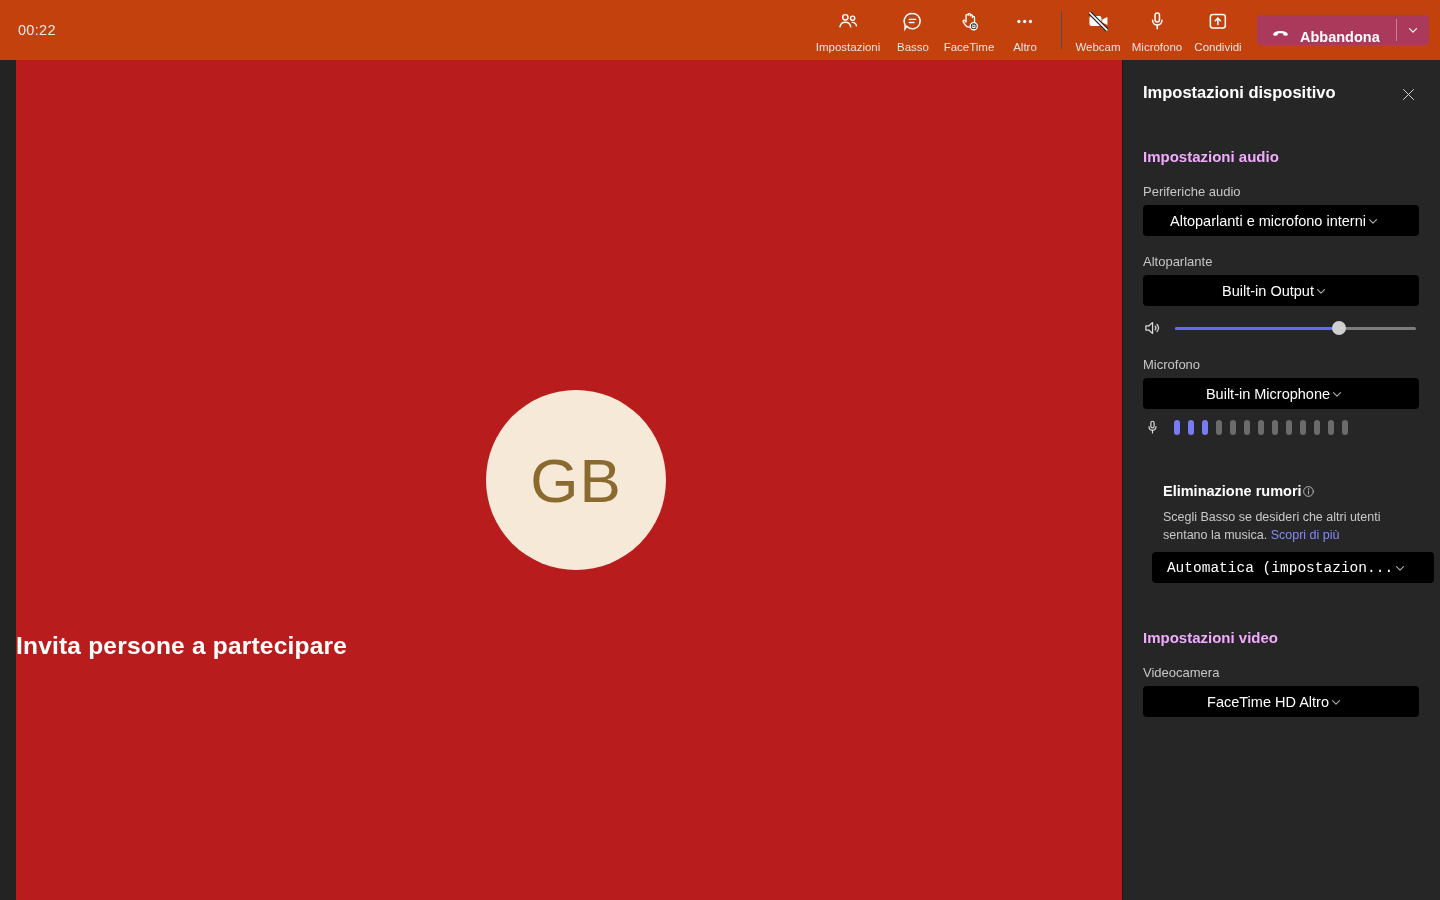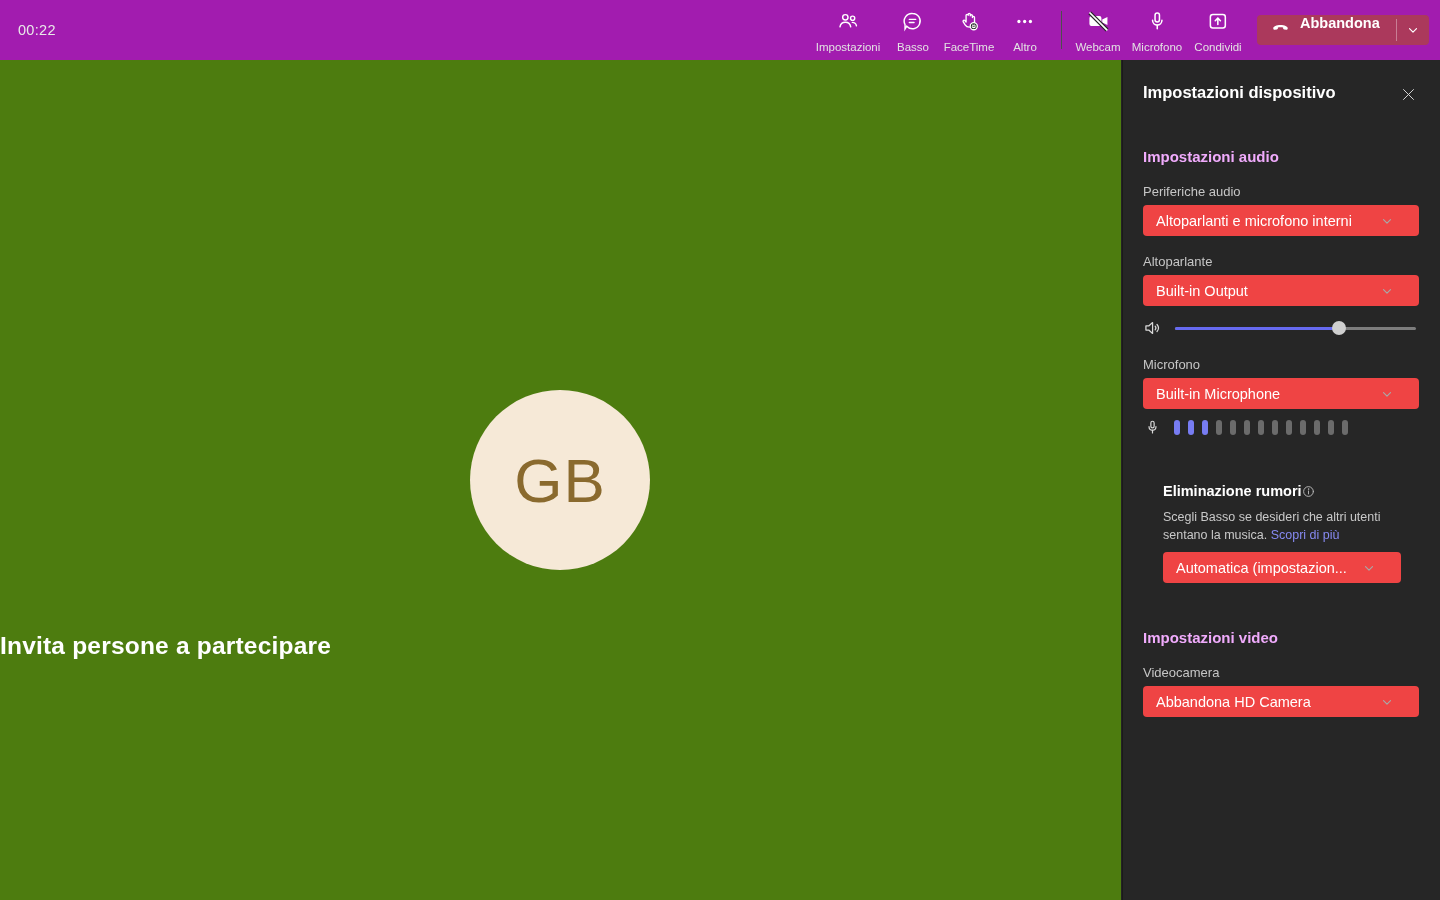--- a/index.html
+++ b/index.html
@@ -2,58 +2,58 @@
 <html style="--accent: #666af0; --meter-active: #777cf2; --meter-idle: #6b6b6b; --link: #868af2; --leave-red: #ab395c;"><head>
 <meta charset="utf-8">
 <style>
   * { margin:0; padding:0; box-sizing:border-box; }
   html,body { width:1440px; height:900px; overflow:hidden; background:#232323;
               font-family:"Liberation Sans", sans-serif; }
   .app { position:relative; width:1440px; height:900px; }
 
   
   .toolbar { position:absolute; top:0; left:0; width:1440px; height:60px;
-             background:#a21caf; z-index:5; }
+             background:#c2410c; z-index:5; }
   .timer { position:absolute; left:18px; top:50%; transform:translateY(-50%);
            color:#e9e9e9; font-size:14.5px; letter-spacing:.3px; }
   .tb-item { position:absolute; top:7px; height:48px; background:none; border:none;
              display:flex; flex-direction:column; align-items:center; justify-content:space-between;
              transform:translateX(-50%); cursor:pointer; padding:2px 4px; }
   .tb-icon { height:24px; display:flex; align-items:center; justify-content:center; }
   .tb-label { color:#e3e3e3; font-size:11.5px; white-space:nowrap; }
   .tb-divider { position:absolute; left:1061px; top:11px; width:1px; height:38px; background:#4e4e4e; }
   .leave-btn { position:absolute; left:1257px; top:15px; height:30px; display:flex;
                border-radius:4px; overflow:hidden; background:var(--leave-red,#ab395c); }
-  .leave-main { display:flex; align-items:flex-start; gap:9px; padding:0 16px 0 13px;
+  .leave-main { display:flex; align-items:flex-end; gap:9px; padding:0 16px 0 13px;
                 background:none; border:none; cursor:pointer; }
   .leave-main span { color:#fff; font-size:14.5px; font-weight:bold; }
   .leave-sep { width:1px; background:rgba(255,255,255,.35); margin:4px 0; }
   .leave-caret { width:32px; display:flex; align-items:center; justify-content:center;
                  background:none; border:none; cursor:pointer; }
 
   
-  .stage { position:absolute; top:60px; left:0; width:1121px; height:840px; background:#4d7c0f; }
+  .stage { position:absolute; top:60px; left:16px; width:1121px; height:840px; background:#b91c1c; }
   .avatar { position:absolute; left:470px; top:330px; width:180px; height:180px; border-radius:50%;
             background:#f6e9d7; display:flex; align-items:center; justify-content:center; }
   .avatar span { color:#8a6a2e; font-size:62px; font-weight:500; letter-spacing:1px; }
   .invite { position:absolute; left:0; top:572px; width:1121px; text-align:left;
             color:#fff; font-size:24.5px; font-weight:bold; letter-spacing:.2px; }
 
   
   .panel { position:absolute; top:60px; left:1122px; width:318px; height:840px;
            background:#262626; border-left:1px solid #1a1a1a; }
   .panel-title { position:absolute; left:20px; top:23px; color:#fff; font-size:16.5px; font-weight:bold;text-align:right; }
   .panel-close { position:absolute; left:273px; top:22px; width:24px; height:24px; background:none;
                  border:none; cursor:pointer; display:flex; align-items:center; justify-content:center; }
   .sec-heading { position:absolute; left:20px; color:#f0abfc; font-size:15px; font-weight:bold; }
   .fld-label  { position:absolute; left:20px; color:#c6c6c6; font-size:13px; }
-  .field { position:absolute; left:20px; width:276px; height:31px; background:#ef4444; border-radius:4px;
-           display:flex; align-items:center; justify-content:space-between; padding:0 25px 0 13px; cursor:pointer; }
+  .field { position:absolute; left:20px; width:276px; height:31px; background:#000000; border-radius:4px;
+           display:flex; align-items:center; justify-content:center; padding:0 25px 0 13px; cursor:pointer; }
   .field .val { color:#fff; font-size:14.5px; white-space:nowrap; overflow:hidden; }
-  .field.narrow { left:40px; width:238px; }
+  .field.narrow { left:29px; width:282px;font-family:Liberation Mono, monospace; }
   .row { position:absolute; display:flex; align-items:center; }
   .slider { position:relative; width:241px; height:14px; margin-left:12px; cursor:pointer; }
   .slider-track { position:absolute; top:6px; left:0; right:0; height:3px; border-radius:2px; background:#7d7d7d; }
   .slider-fill  { position:absolute; top:6px; left:0; height:3px; border-radius:2px; background:var(--accent,#666af0); }
   .slider-thumb { position:absolute; top:0; width:14px; height:14px; border-radius:50%;
                   background:#cfcfcf; transform:translateX(-50%); cursor:grab; }
   .meter { display:flex; gap:8px; margin-left:13px; }
   .meter-bar { width:6px; height:15px; border-radius:3px; background:var(--meter-idle,#6b6b6b); }
   .meter-bar.active { background:var(--meter-active,#777cf2); }
   .noise-head { position:absolute; left:40px; display:flex; align-items:center; }
@@ -278,21 +278,21 @@
       <span>
         <svg width="14" height="14" viewBox="0 0 24 24" fill="none" stroke="#a8a8a8" stroke-width="2" stroke-linecap="round" stroke-linejoin="round">
             <polyline points="6,9.5 12,15.5 18,9.5"></polyline>
           </svg>
       </span>
     </div>
 
     <h3 class="sec-heading" style="top:569px">Impostazioni video</h3>
     <div class="fld-label" style="top:605px">Videocamera</div>
     <div class="field" style="top:626px">
-      <span class="val">Abbandona HD Camera</span>
+      <span class="val">FaceTime HD Altro</span>
       <span>
         <svg width="14" height="14" viewBox="0 0 24 24" fill="none" stroke="#a8a8a8" stroke-width="2" stroke-linecap="round" stroke-linejoin="round">
             <polyline points="6,9.5 12,15.5 18,9.5"></polyline>
           </svg>
       </span>
     </div>
   </aside>
 </div>
 
 </body></html>

